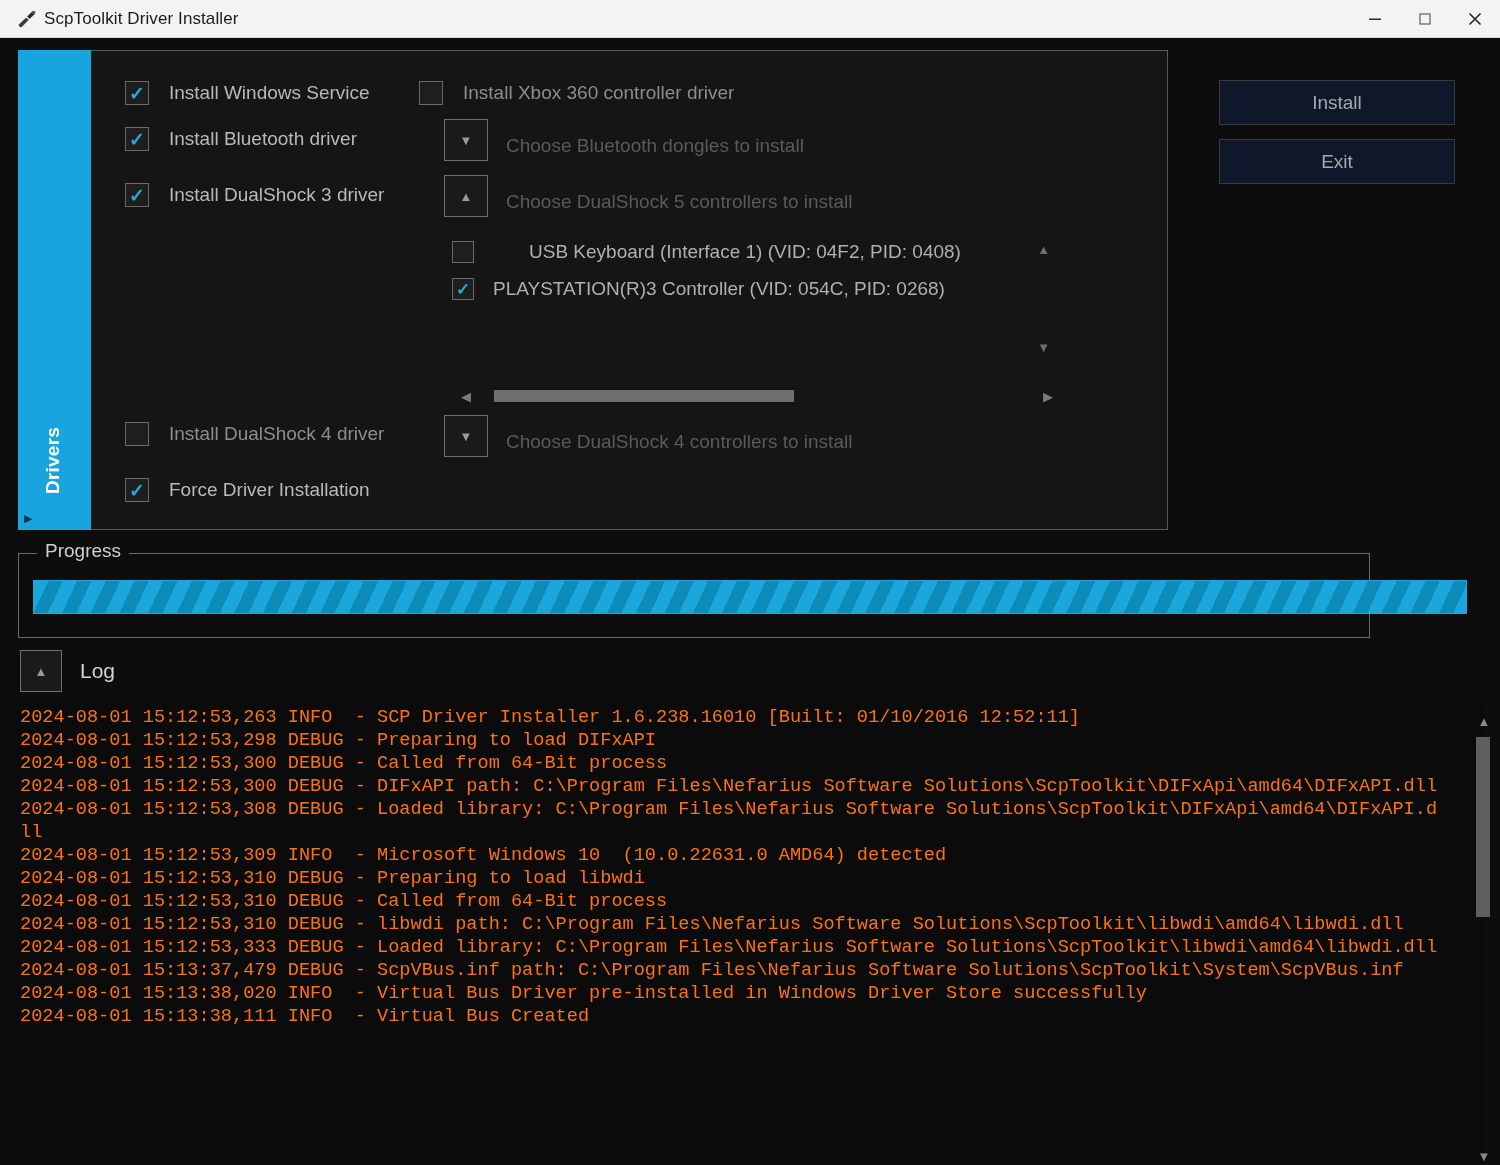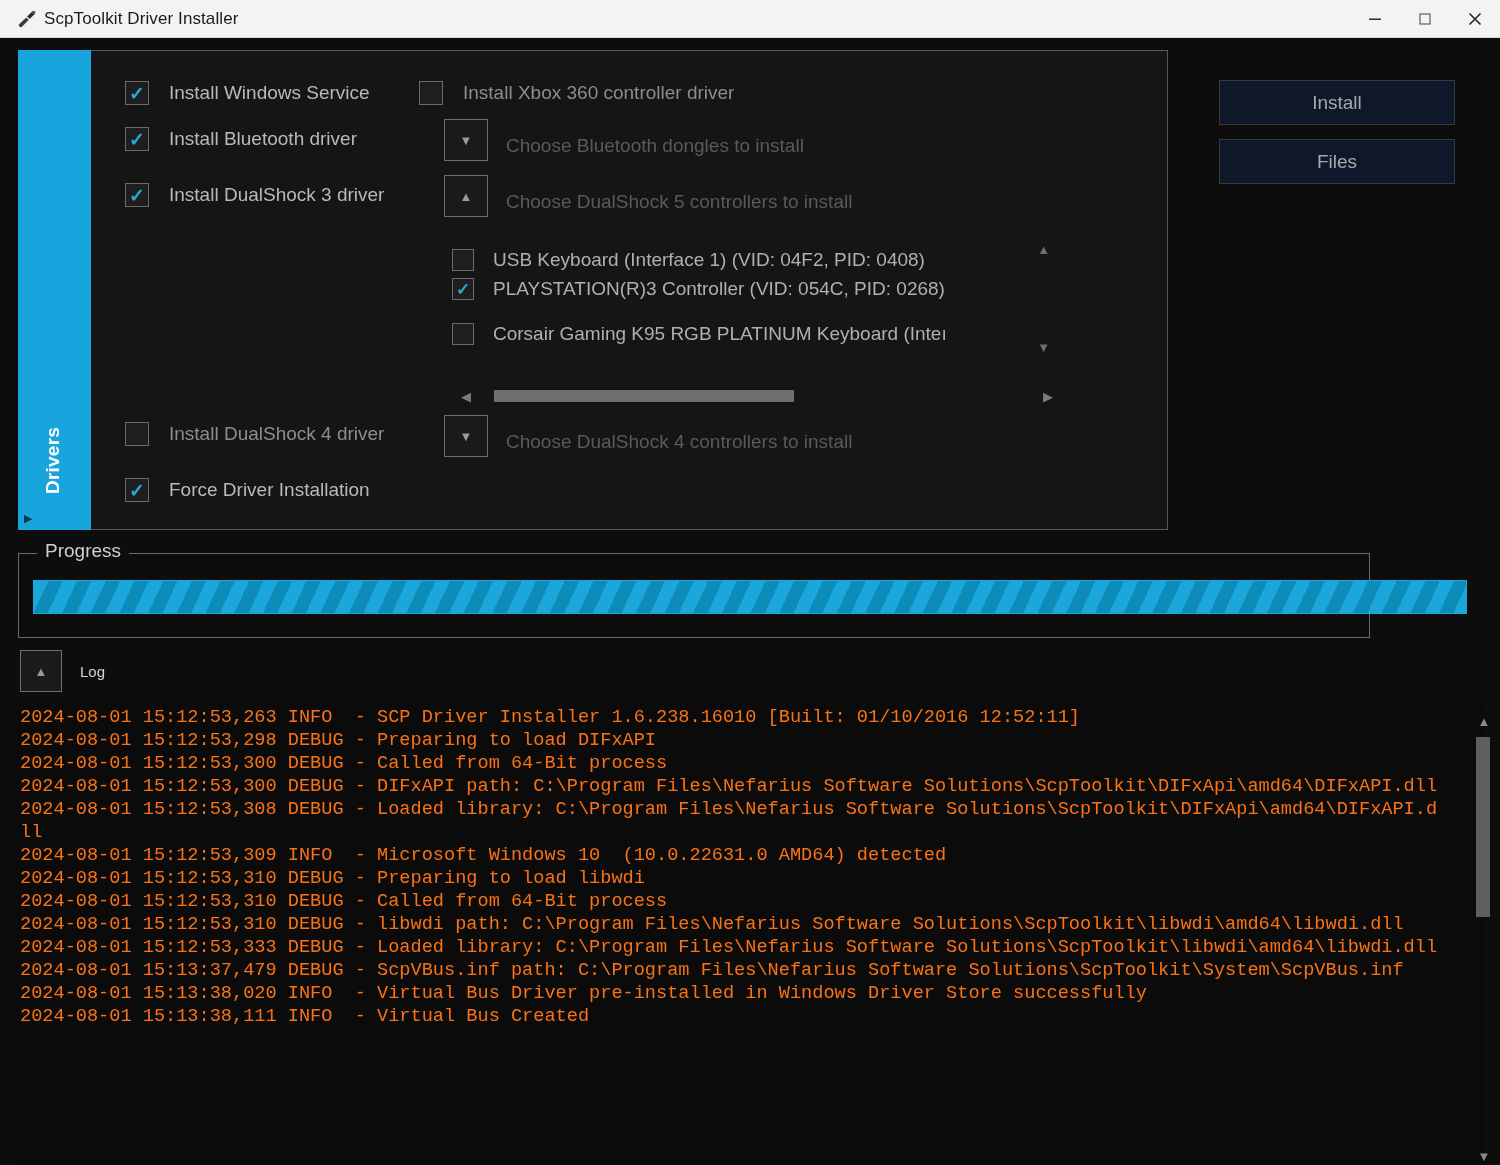--- a/index.html
+++ b/index.html
@@ -157,21 +157,21 @@
   }
 
   
   #log-header { position: absolute; left: 20px; top: 612px; display: flex; align-items: center; }
   #log-toggle {
     width: 42px; height: 42px;
     border: 1px solid #6e6e6e; background: #1a1a1a;
     display: flex; align-items: center; justify-content: center;
   }
   #log-toggle .arr { font-size: 13px; color: #9a9a9a; line-height: 1; }
-  #log-title { margin-left: 18px; font-size: 15px; color: #d4d4d4; }
+  #log-title { margin-left: 18px; font-size: 21px; color: #d4d4d4; }
 
   #log-area {
     position: absolute; left: 16px; top: 665px;
     width: 1468px; height: 480px;
     background: #0b0b0b;
     overflow: hidden;
   }
   #log-text {
     position: absolute; left: 4px; top: 3px;
     width: 1420px;
@@ -270,34 +270,30 @@
     </div>
 
     <div class="row" style="left:353px; top:124px;">
       <div class="dd">
         <span class="arr">▲</span>
       </div>
       <div class="dd-label">Choose DualShock 5 controllers to install</div>
     </div>
 
     <div id="devlist">
-      <div class="devrow" style="top:16px;">
+      <div class="devrow" style="top:8px;gap:36px;">
         <div class="cb small"></div>
         <div class="cb-label listitem">USB Keyboard (Interface 1) (VID: 04F2, PID: 0408)</div>
       </div>
       <div class="devrow" style="top:45px;">
         <div class="cb small">
           <span class="tick">✓</span>
         </div>
         <div class="cb-label listitem">PLAYSTATION(R)3 Controller (VID: 054C, PID: 0268)</div>
       </div>
-      <div class="devrow" style="top:90px;">
-        <div class="cb small"></div>
-        <div class="cb-label listitem">Corsair Gaming K95 RGB PLATINUM Keyboard (Inteı</div>
-      </div>
       <div id="dev-scroll-up">▲</div>
       <div id="dev-scroll-dn">▼</div>
     </div>
 
     <div id="hscroll">
       <div id="hs-left">◀</div>
       <div id="hs-track">
         <div id="hs-thumb"></div>
       </div>
       <div id="hs-right">▶</div>
@@ -318,21 +314,21 @@
     <div class="row" style="left:34px; top:427px;">
       <div class="cb">
         <span class="tick">✓</span>
       </div>
       <div class="cb-label">Force Driver Installation</div>
     </div>
   </div>
 
   <div id="actions">
     <div class="abtn">Install</div>
-    <div class="abtn">Files</div>
+    <div class="abtn">Exit</div>
   </div>
 
   <div id="progress-group">
     <div id="progress-legend">Progress</div>
     <div id="progress-bar"></div>
   </div>
 
   <div id="log-header">
     <div id="log-toggle">
       <span class="arr">▲</span>

